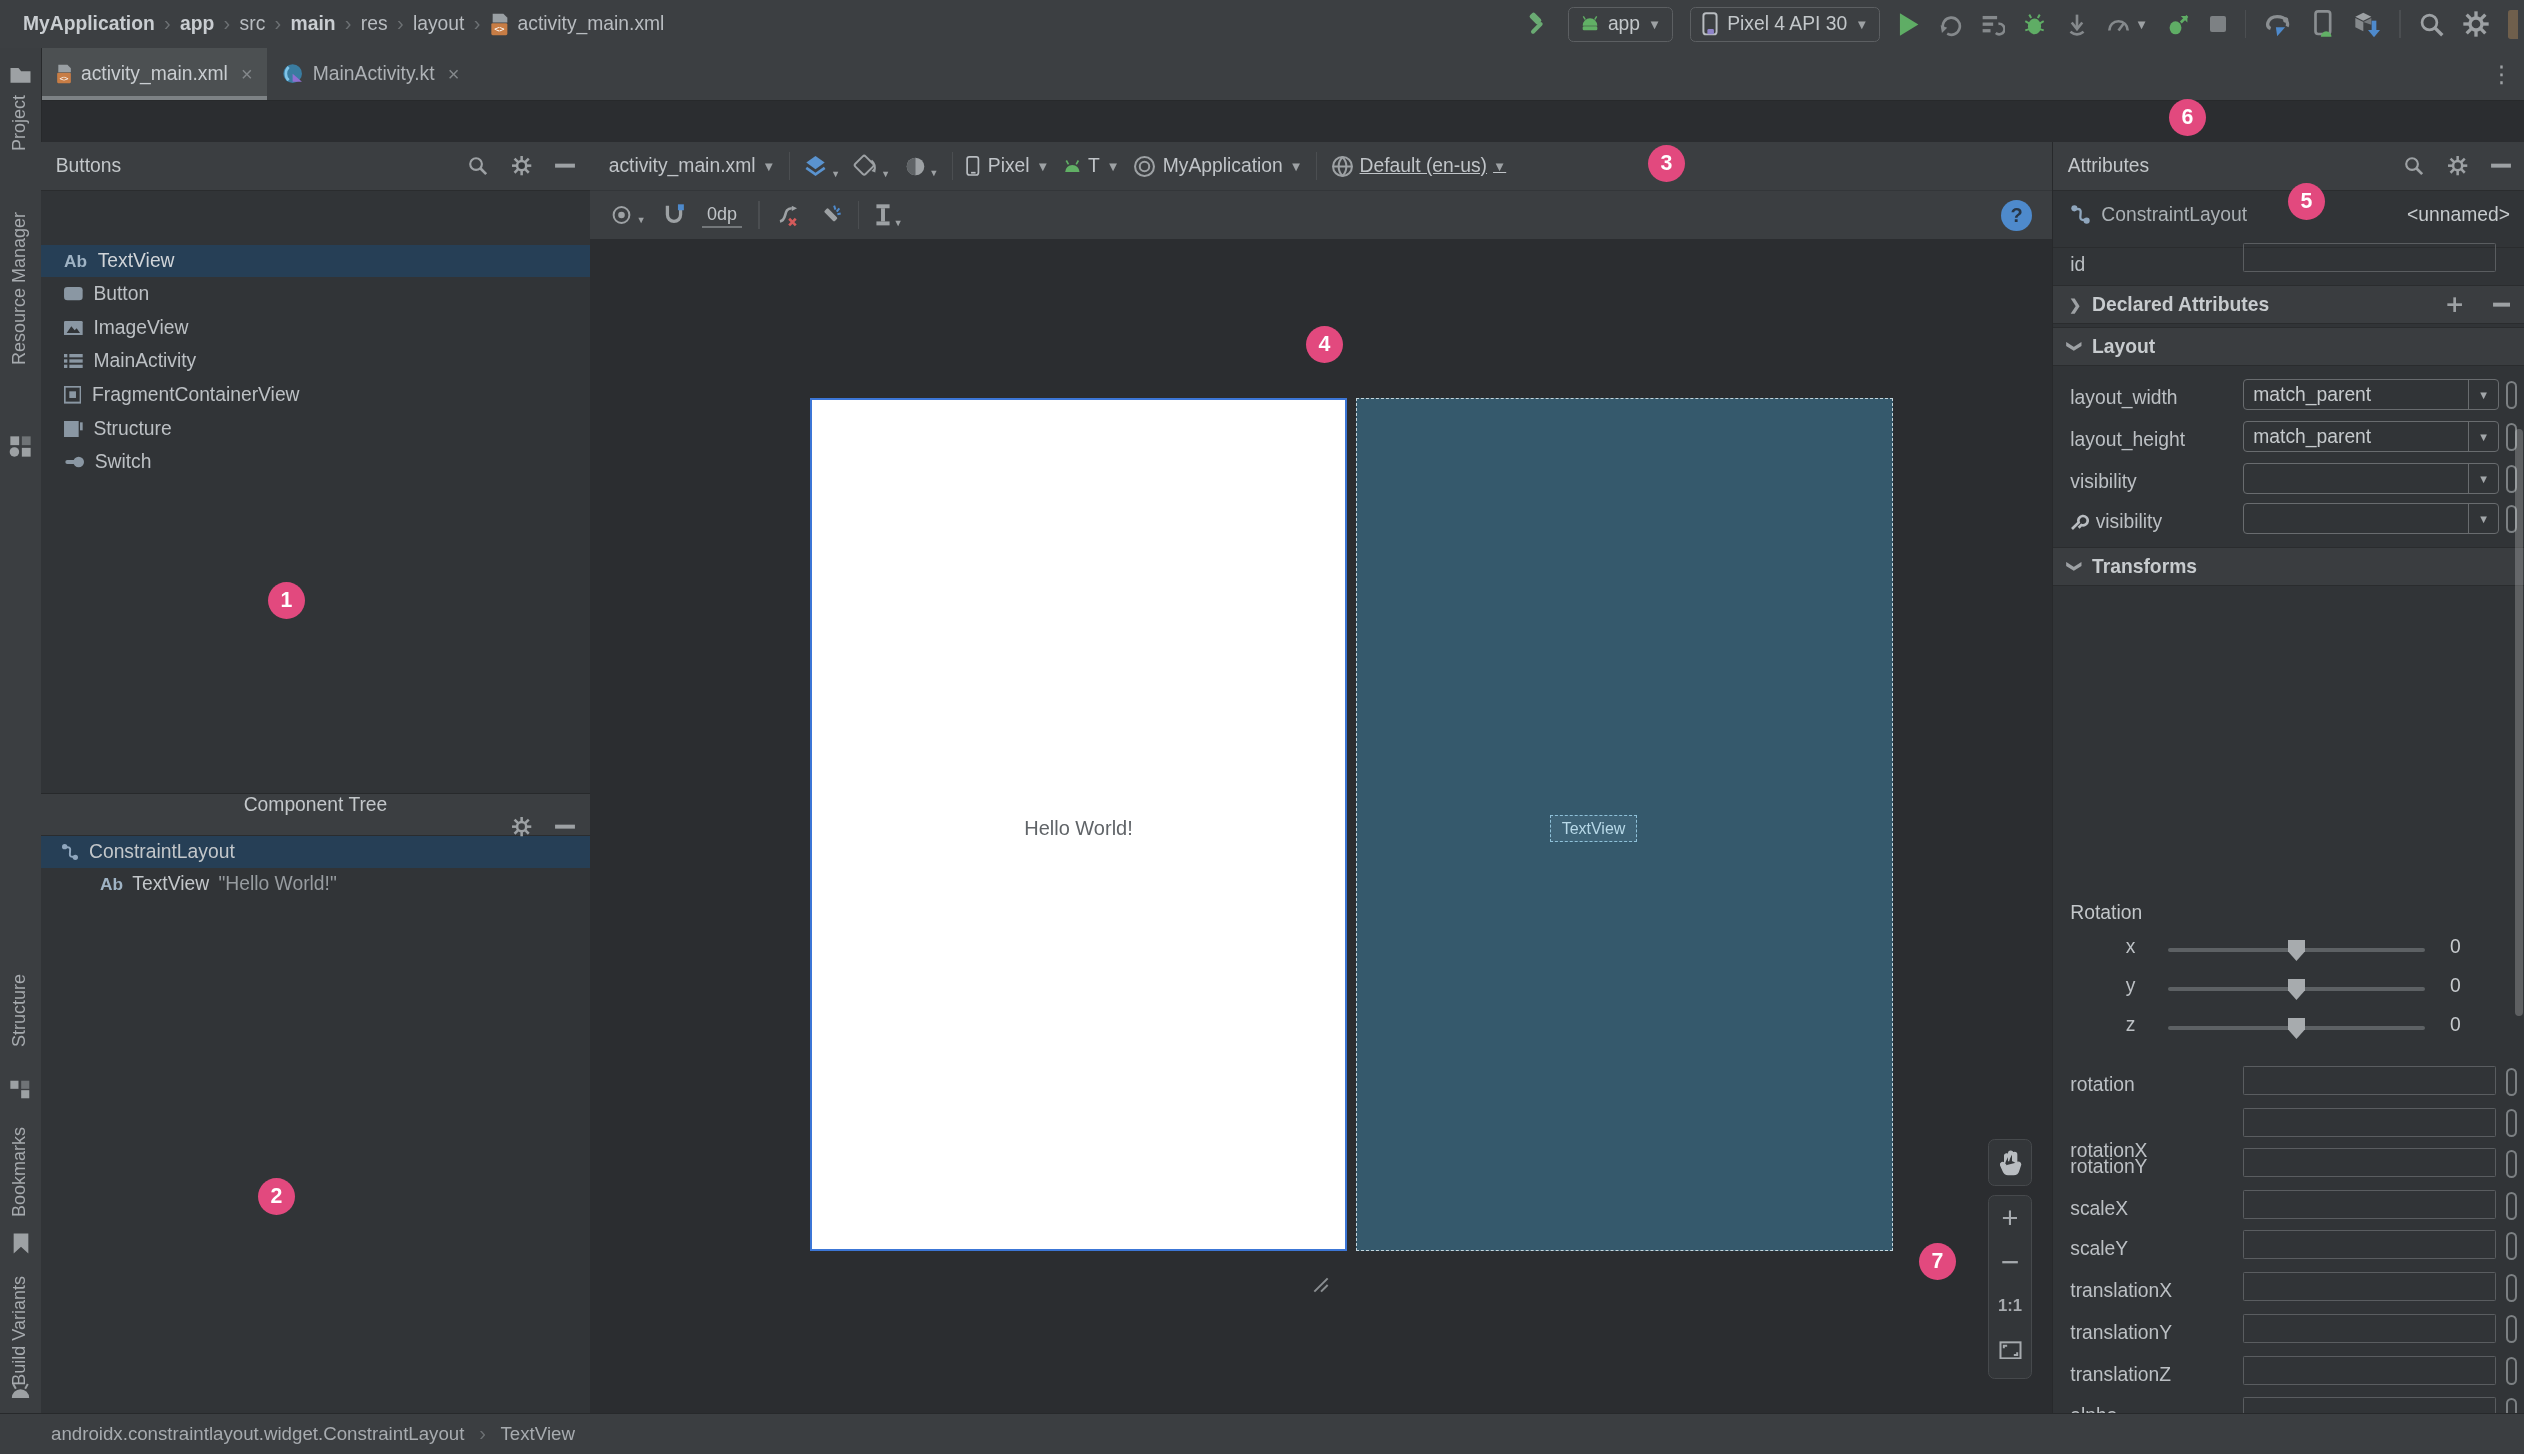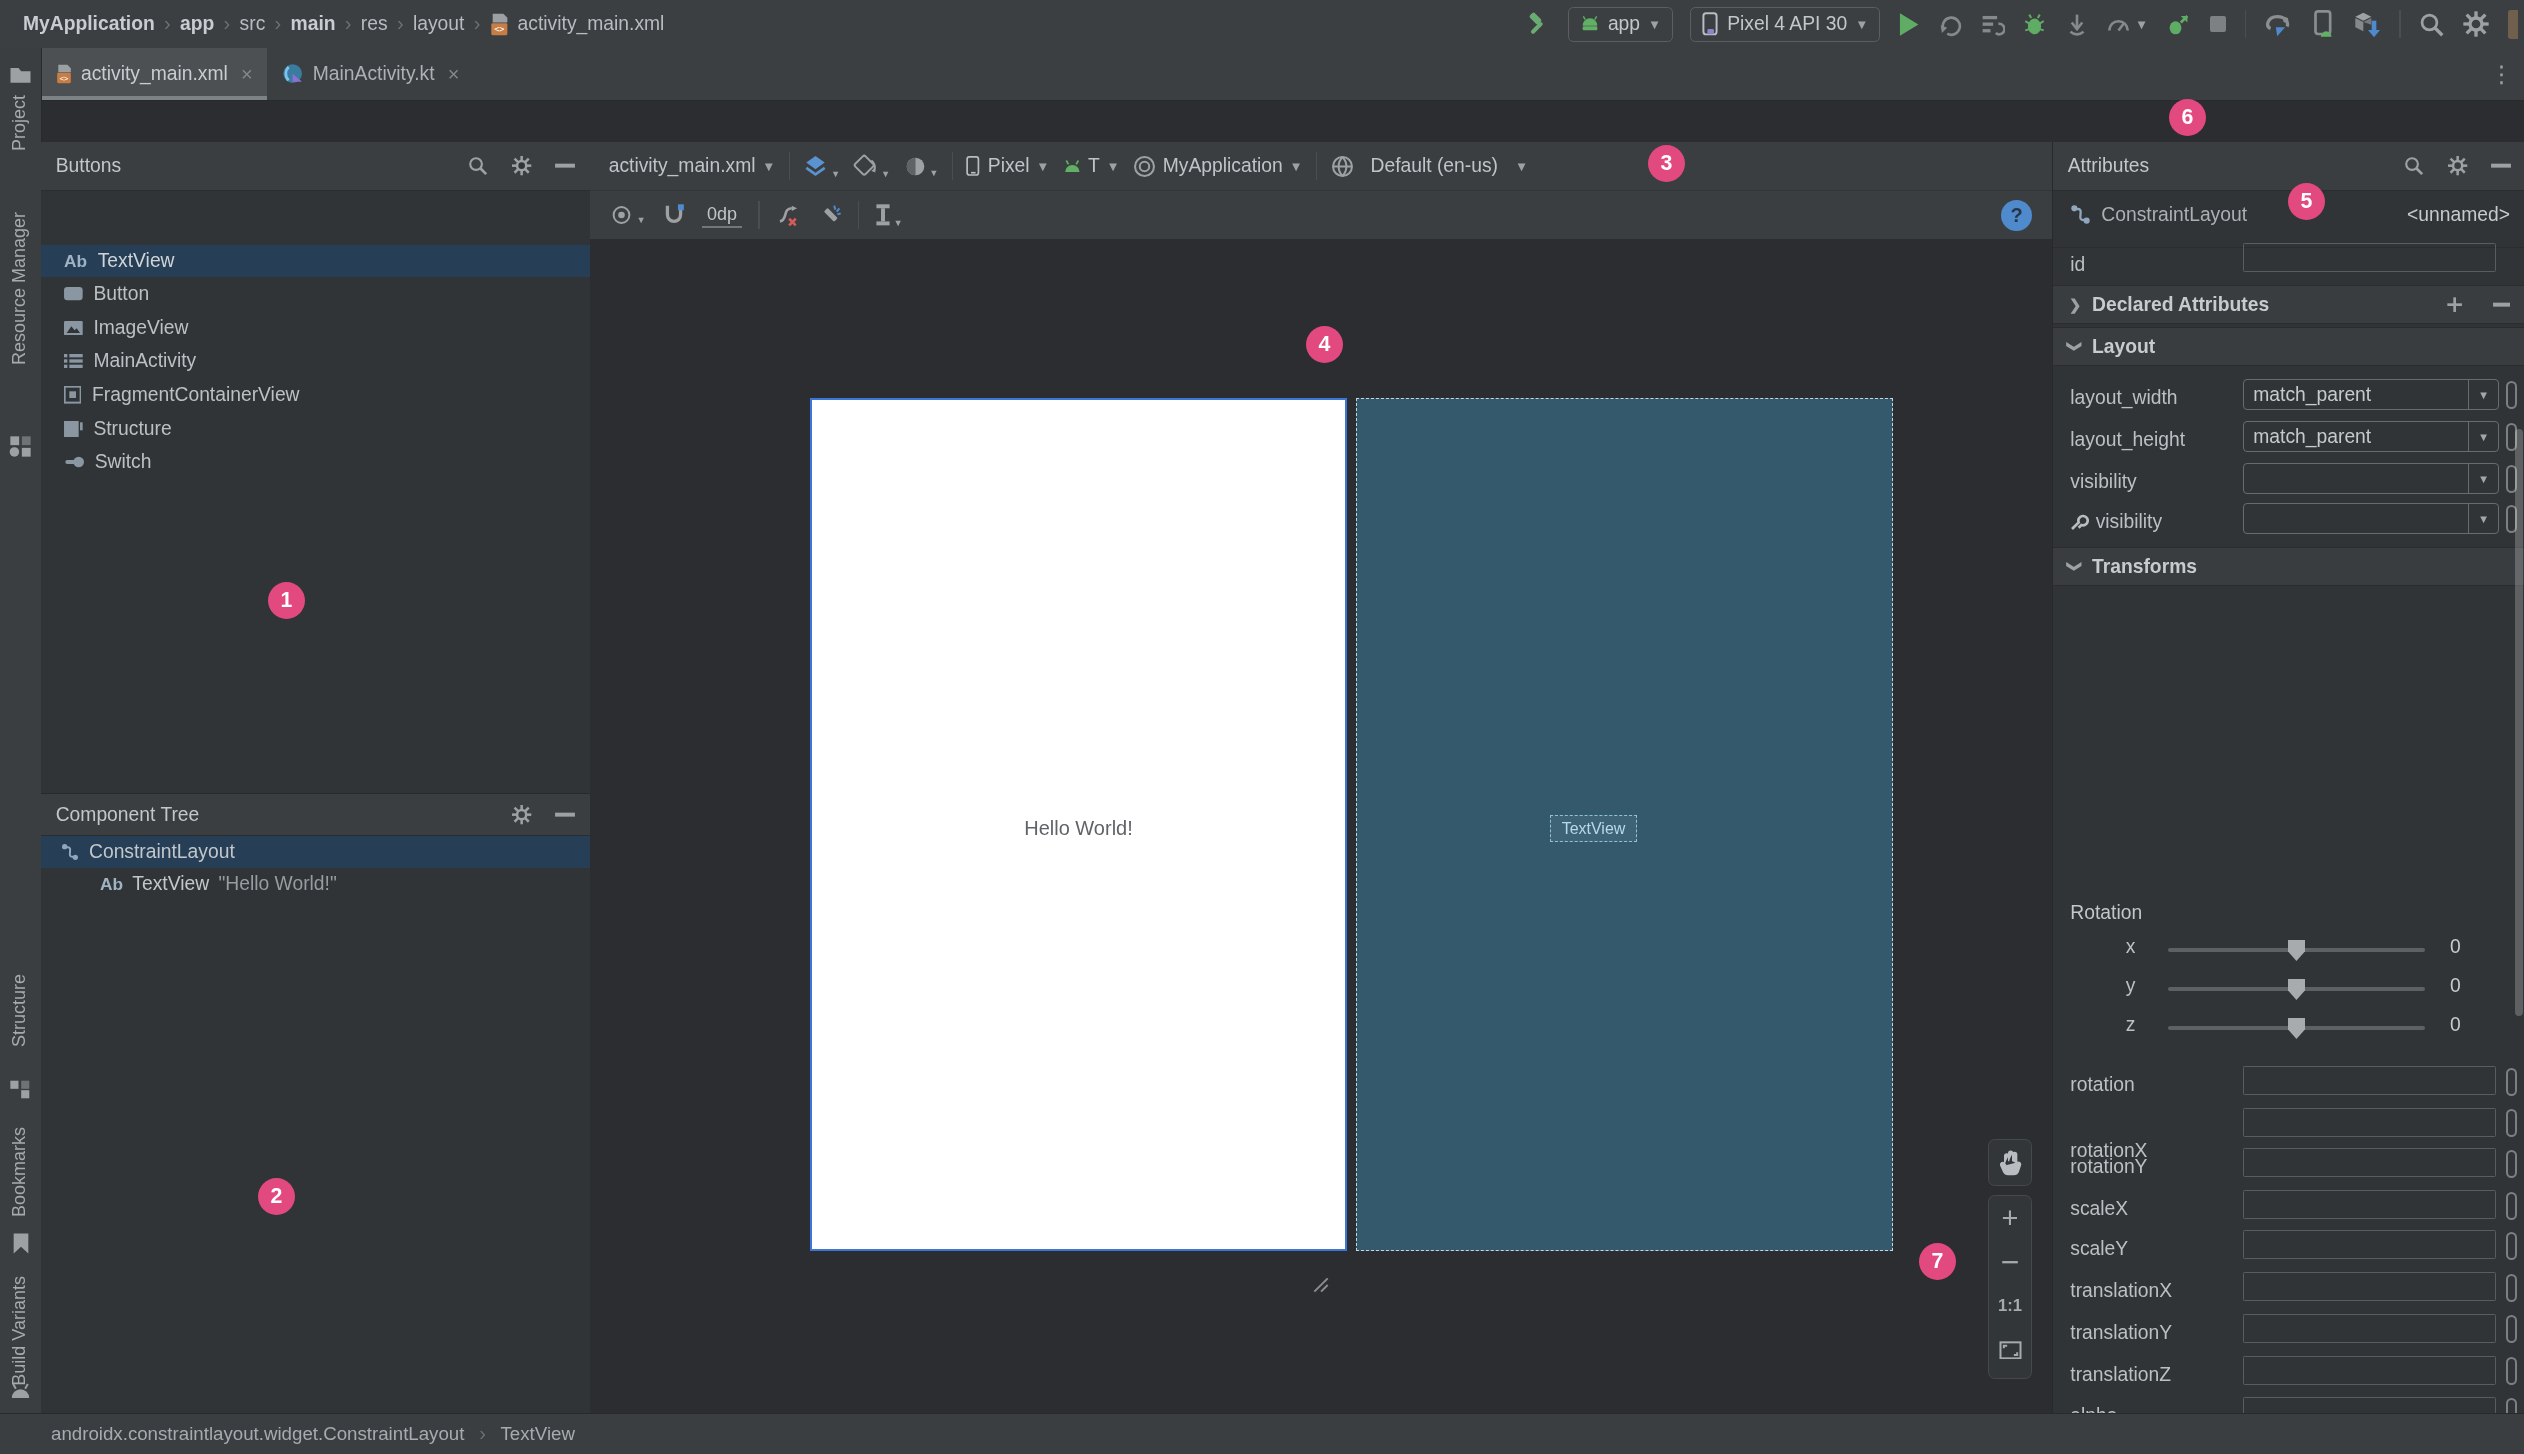--- a/index.html
+++ b/index.html
@@ -425,21 +425,21 @@
           <svg width="20" height="12" viewBox="0 0 30 18">
               <rect x="2" y="6" width="20" height="6" rx="3" fill="#8a97a3"></rect>
               <circle cx="22" cy="9" r="8" fill="#8a97a3"></circle>
             </svg>
           <span>Switch</span>
         </div>
       </div>
     </div>
 
     <div class="ctree">
-      <div class="panel-hd" style="height:41px;">
+      <div class="panel-hd" style="height:41px;flex-direction:column;">
         <span>Component Tree</span>
         <div class="hd-icons">
           <span>
               <svg width="21.3" height="21.3" viewBox="0 0 42 42">
                 <g stroke="#9da1a4" stroke-width="5">
                   <line x1="21" y1="2" x2="21" y2="12"></line>
                   <line x1="21" y1="30" x2="21" y2="40"></line>
                   <line x1="2" y1="21" x2="12" y2="21"></line>
                   <line x1="30" y1="21" x2="40" y2="21"></line>
                   <line x1="7" y1="7" x2="14" y2="14"></line>
@@ -523,21 +523,21 @@
       </span>
       <span class="row" style="gap:6.7px;">
         <svg width="23" height="23" viewBox="0 0 34 34">
             <circle cx="17" cy="17" r="14" fill="none" stroke="#9da1a4" stroke-width="3"></circle>
             <circle cx="17" cy="17" r="7" fill="none" stroke="#9da1a4" stroke-width="3"></circle>
           </svg>
         <span>MyApplication</span>
         <span class="caret">▼</span>
       </span>
       <div class="sep"></div>
-      <span class="row" style="gap:17px;">
+      <span class="row" style="gap:6px;text-decoration:underline;">
         <svg width="23" height="23" viewBox="0 0 34 34">
             <circle cx="17" cy="17" r="14" fill="none" stroke="#9da1a4" stroke-width="3"></circle>
             <path d="M17 3 a20 20 0 0 0 0 28 M17 3 a20 20 0 0 1 0 28 M3 17 h28" fill="none" stroke="#9da1a4" stroke-width="3"></path>
           </svg>
         <span>Default (en-us)</span>
         <span class="caret">▼</span>
       </span>
     </div>
 
     <div class="dtb2">

